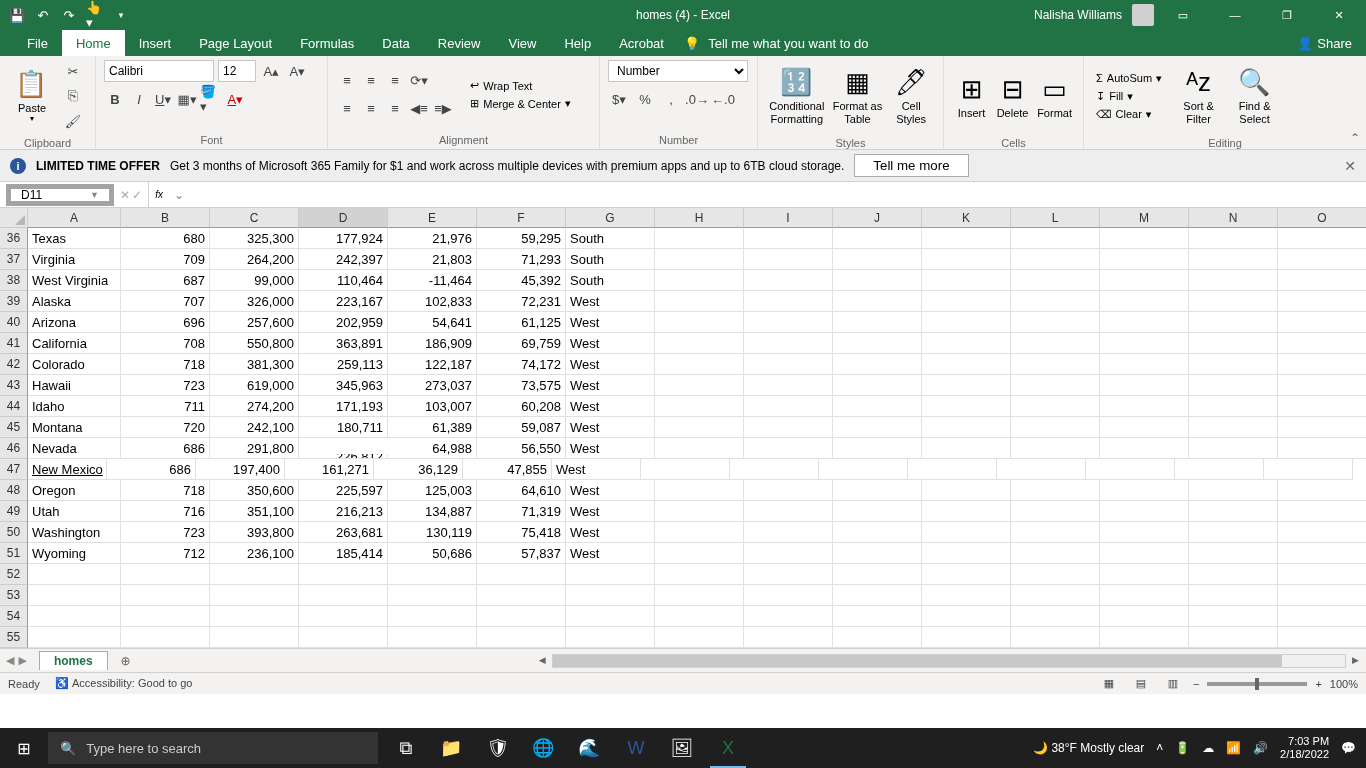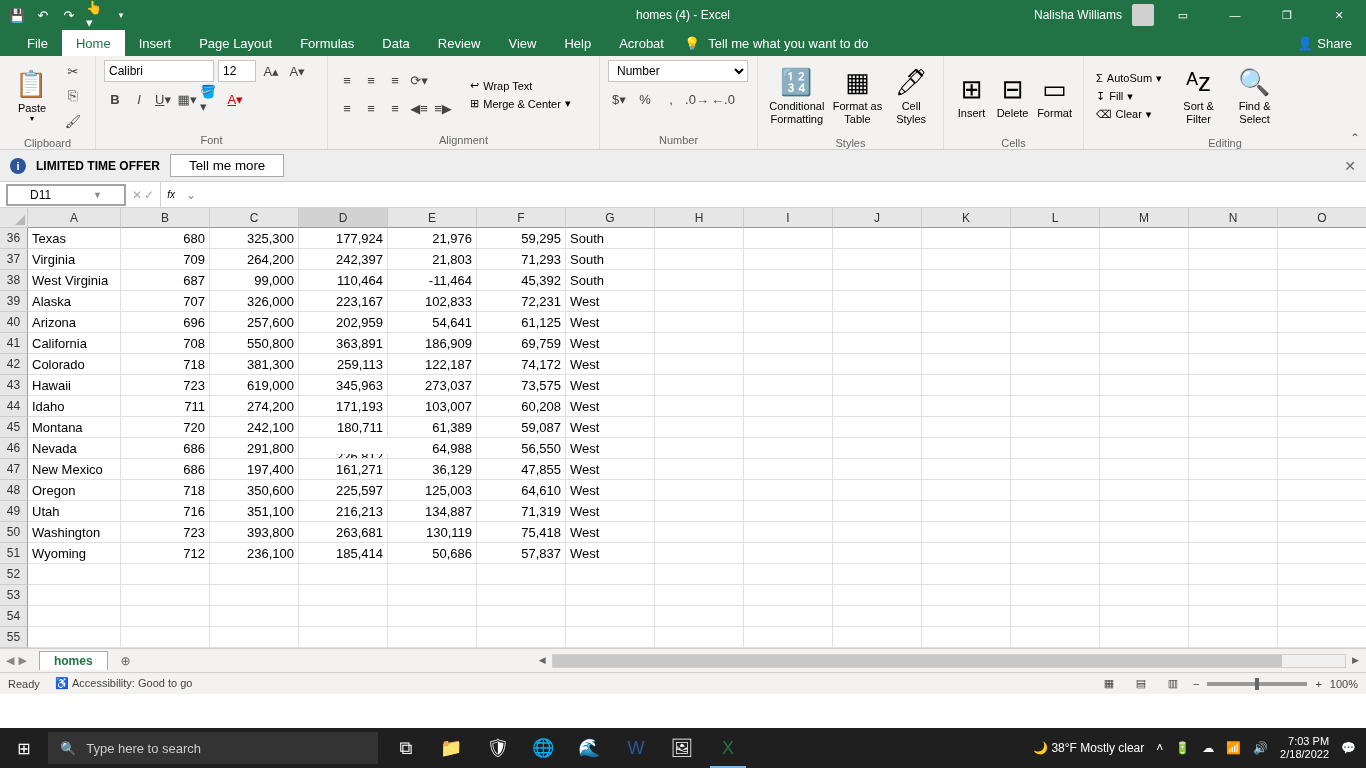--- a/index.html
+++ b/index.html
@@ -38,21 +38,21 @@
 .collapse-ribbon { position: absolute; right: 6px; bottom: 4px; font-size: 12px; color: #666; cursor: pointer; }
 
 
 .info-bar { height: 32px; background: #eee; border-bottom: 1px solid #d0d0d0; display: flex; align-items: center; padding: 0 10px; gap: 10px; font-size: 12px; position: relative; }
 .info-icon { width: 16px; height: 16px; background: #2b579a; color: #fff; border-radius: 50%; display: flex; align-items: center; justify-content: center; font-size: 11px; font-weight: bold; }
 .info-btn { background: #fff; border: 1px solid #aaa; padding: 3px 18px; cursor: pointer; }
 .info-close { position: absolute; right: 10px; font-size: 14px; cursor: pointer; color: #666; }
 
 
 .formula-bar { height: 26px; display: flex; align-items: center; border-bottom: 1px solid #d0d0d0; background: #fff; }
-.namebox { width: 120px; height: 22px; border: 2px solid #a3a3a3; margin: 0 0 0 6px; padding: 0 22px; font-size: 12px; display: flex; align-items: center; justify-content: space-between; }
+.namebox { width: 108px; height: 22px; border: 5px solid #a3a3a3; margin: 0 0 0 6px; padding: 0 10px; font-size: 12px; display: flex; align-items: center; justify-content: space-between; }
 .namebox .drop { font-size: 9px; color: #888; }
 .fbar-btns { display: flex; gap: 2px; padding: 0 6px; border-right: 1px solid #d0d0d0; height: 100%; align-items: center; color: #aaa; font-size: 12px; }
 .fx { font-style: italic; font-size: 10px; padding: 0 6px; }
 .formula-input { flex: 1; padding: 0 6px; font-size: 12px; }
 .formula-expand { width: 20px; text-align: center; color: #888; }
 .col-headers { display: flex; height: 20px; background: #e6e6e6; }
 .corner { width: 28px; height: 20px; background: #e6e6e6; border-right: 1px solid #ccc; border-bottom: 1px solid #ccc; position: relative; }
 .corner::after { content: ''; position: absolute; right: 2px; bottom: 2px; width: 0; height: 0; border-left: 10px solid transparent; border-bottom: 10px solid #b7b7b7; }
 .col-h { border-right: 1px solid #ccc; border-bottom: 1px solid #999; display: flex; align-items: center; justify-content: center; font-size: 12px; color: #333; background: #e6e6e6; }
 .col-h.sel { background: #d2d2d2; }
@@ -268,20 +268,21 @@
         </div>
     </div>
     <div class="group-label">Editing</div>
   </div>
   <span class="collapse-ribbon">⌃</span>
 </div>
 
 <div class="info-bar">
   <div class="info-icon">i</div>
   <b>LIMITED TIME OFFER</b>
+  <span>Get 3 months of Microsoft 365 Family for $1 and work across multiple devices with premium apps and up to 6TB cloud storage.</span>
   <button class="info-btn">Tell me more</button>
   <span class="info-close">✕</span>
 </div>
 
 <div class="formula-bar">
   <div class="namebox">
     <span>D11</span>
     <span class="drop">▼</span>
   </div>
   <div class="fbar-btns">
@@ -508,21 +509,21 @@
           <div class="cell txt" style="width: 89px;"></div>
           <div class="cell txt" style="width: 89px;"></div>
           <div class="cell txt" style="width: 89px;"></div>
           <div class="cell txt" style="width: 89px;"></div>
           <div class="cell txt" style="width: 89px;"></div>
           <div class="cell txt" style="width: 89px;"></div>
           <div class="cell txt" style="width: 89px;"></div>
         </div>
         <div class="row">
           <div class="row-h">47</div>
-          <div class="cell txt" style="width: 93px;">New Mexico</div>
+          <div class="cell txt" style="width: 79px; text-decoration: underline;">New Mexico</div>
           <div class="cell num" style="width: 89px;">686</div>
           <div class="cell num" style="width: 89px;">197,400</div>
           <div class="cell num" style="width: 89px;">161,271</div>
           <div class="cell num" style="width: 89px;">36,129</div>
           <div class="cell num" style="width: 89px;">47,855</div>
           <div class="cell txt" style="width: 89px;">West</div>
           <div class="cell txt" style="width: 89px;"></div>
           <div class="cell txt" style="width: 89px;"></div>
           <div class="cell txt" style="width: 89px;"></div>
           <div class="cell txt" style="width: 89px;"></div>

